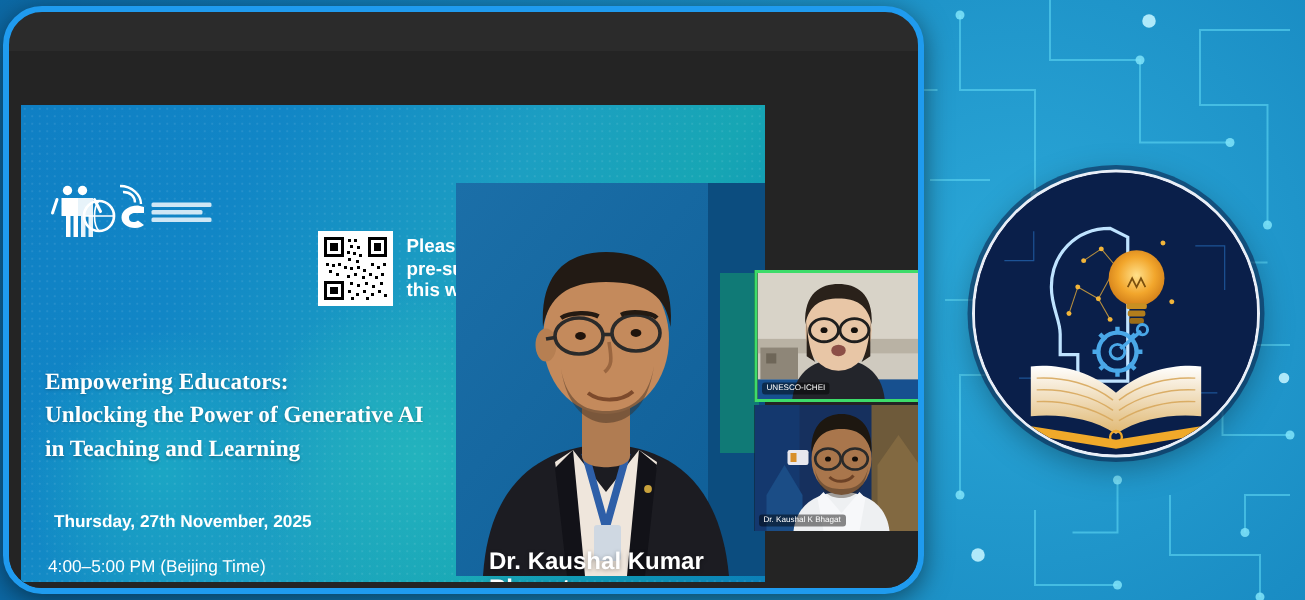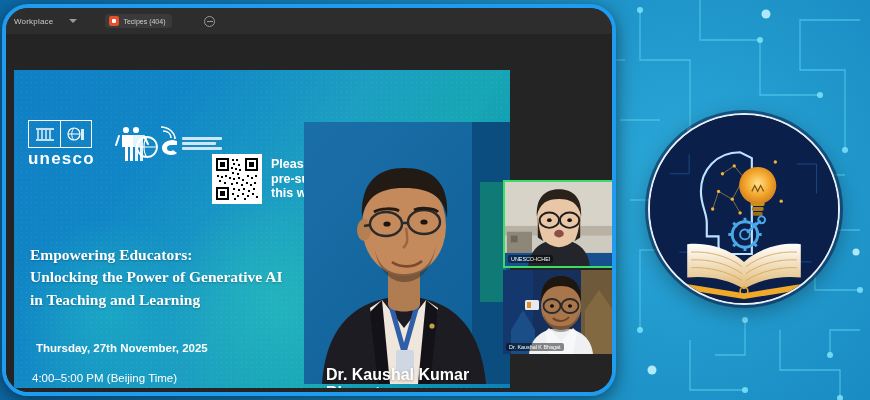--- a/index.html
+++ b/index.html
@@ -229,69 +229,29 @@
             <path d="M34 172 L96 182 L158 172 L158 178 L96 188 L34 178 Z" fill="#f0a92a"></path>
             <circle cx="96" cy="180" r="4" fill="none" stroke="#f0a92a" stroke-width="1.6"></circle>
           </g>
         </svg>
       </div>
     </div>
   </div>
 
   <div class="app-window">
 
-    <div class="titlebar">
-      <span class="tb-app-label">Workplace</span>
-      <span class="tb-caret"></span>
-
-      <span class="tb-tab">
-        <span class="tb-tab-fav">
-            <i></i>
-          </span>
-        <span class="tb-tab-text">Tecipes (404)</span>
-      </span>
-
-      <span class="tb-icon-circle">
-          <i></i>
-        </span>
-    </div>
 
     <div class="meeting-body">
 
       <div class="slide">
         <div class="slide-blob blob-a"></div>
         <div class="slide-blob blob-b"></div>
         <div class="slide-dots"></div>
 
         <div class="logo-row">
-          <div class="unesco">
-            <div class="unesco-marks">
-              <div class="unesco-mark">
-                <svg width="22" height="18" viewBox="0 0 22 18">
-                  <g stroke="#fff" stroke-width="1.3" fill="none">
-                    <line x1="2" y1="4" x2="20" y2="4"></line>
-                    <line x1="4" y1="5" x2="4" y2="14"></line>
-                      <line x1="8" y1="5" x2="8" y2="14"></line>
-                    <line x1="12" y1="5" x2="12" y2="14"></line>
-                      <line x1="16" y1="5" x2="16" y2="14"></line>
-                    <line x1="2" y1="15" x2="20" y2="15"></line>
-                  </g>
-                </svg>
-              </div>
-              <div class="unesco-mark">
-                <svg width="22" height="18" viewBox="0 0 22 18">
-                  <circle cx="9" cy="9" r="6" fill="none" stroke="#fff" stroke-width="1.2"></circle>
-                  <path d="M9 3 C6 6 6 12 9 15" fill="none" stroke="#fff" stroke-width="1"></path>
-                  <line x1="3" y1="9" x2="15" y2="9" stroke="#fff" stroke-width="1"></line>
-                  <rect x="16" y="4" width="3" height="11" fill="#fff" opacity=".85"></rect>
-                </svg>
-              </div>
-            </div>
-            <div class="unesco-word">unesco</div>
-          </div>
 
           <div class="ioe-logo">
             <svg width="66" height="42" viewBox="0 0 66 42">
               <g fill="#fff">
                 <circle cx="13" cy="7" r="3.1"></circle>
                   <circle cx="23" cy="7" r="3.1"></circle>
                 <path d="M9 12 L9 24 L12 24 L12 38 L15 38 L15 24 L17 24 L17 38 L20 38 L20 12 Z"></path>
                 <path d="M19 12 L19 24 L22 24 L22 38 L25 38 L25 24 L27 24 L27 38 L30 38 L30 12 Z" opacity=".9"></path>
                 <path d="M6 13 L3 22 M31 13 L35 21" stroke="#fff" stroke-width="2" fill="none" stroke-linecap="round"></path>
               </g>

